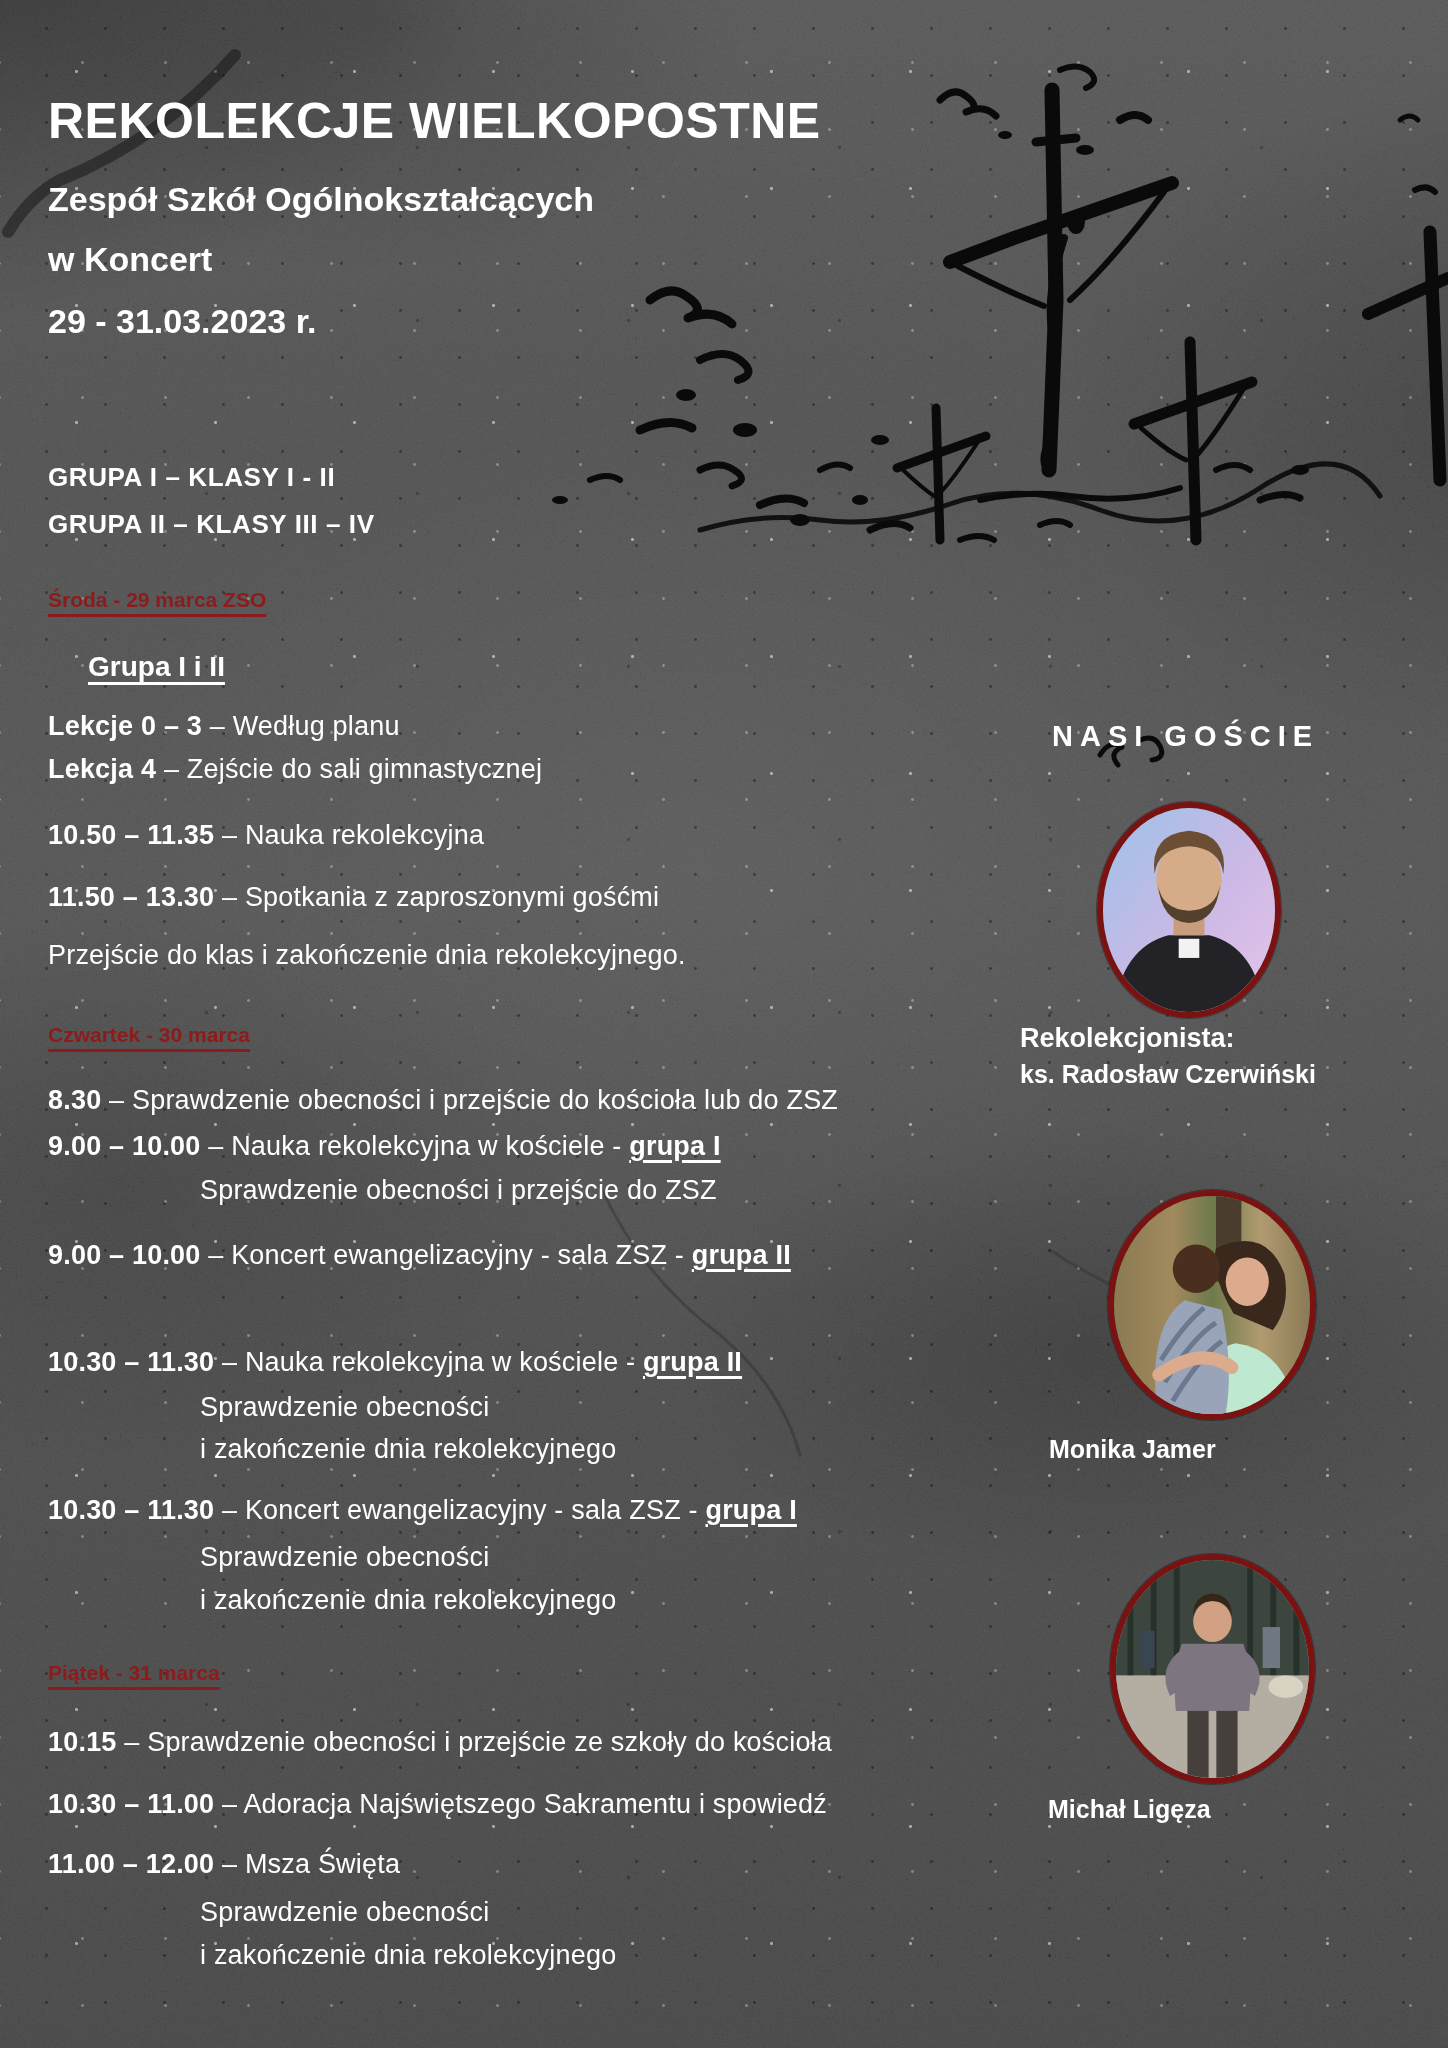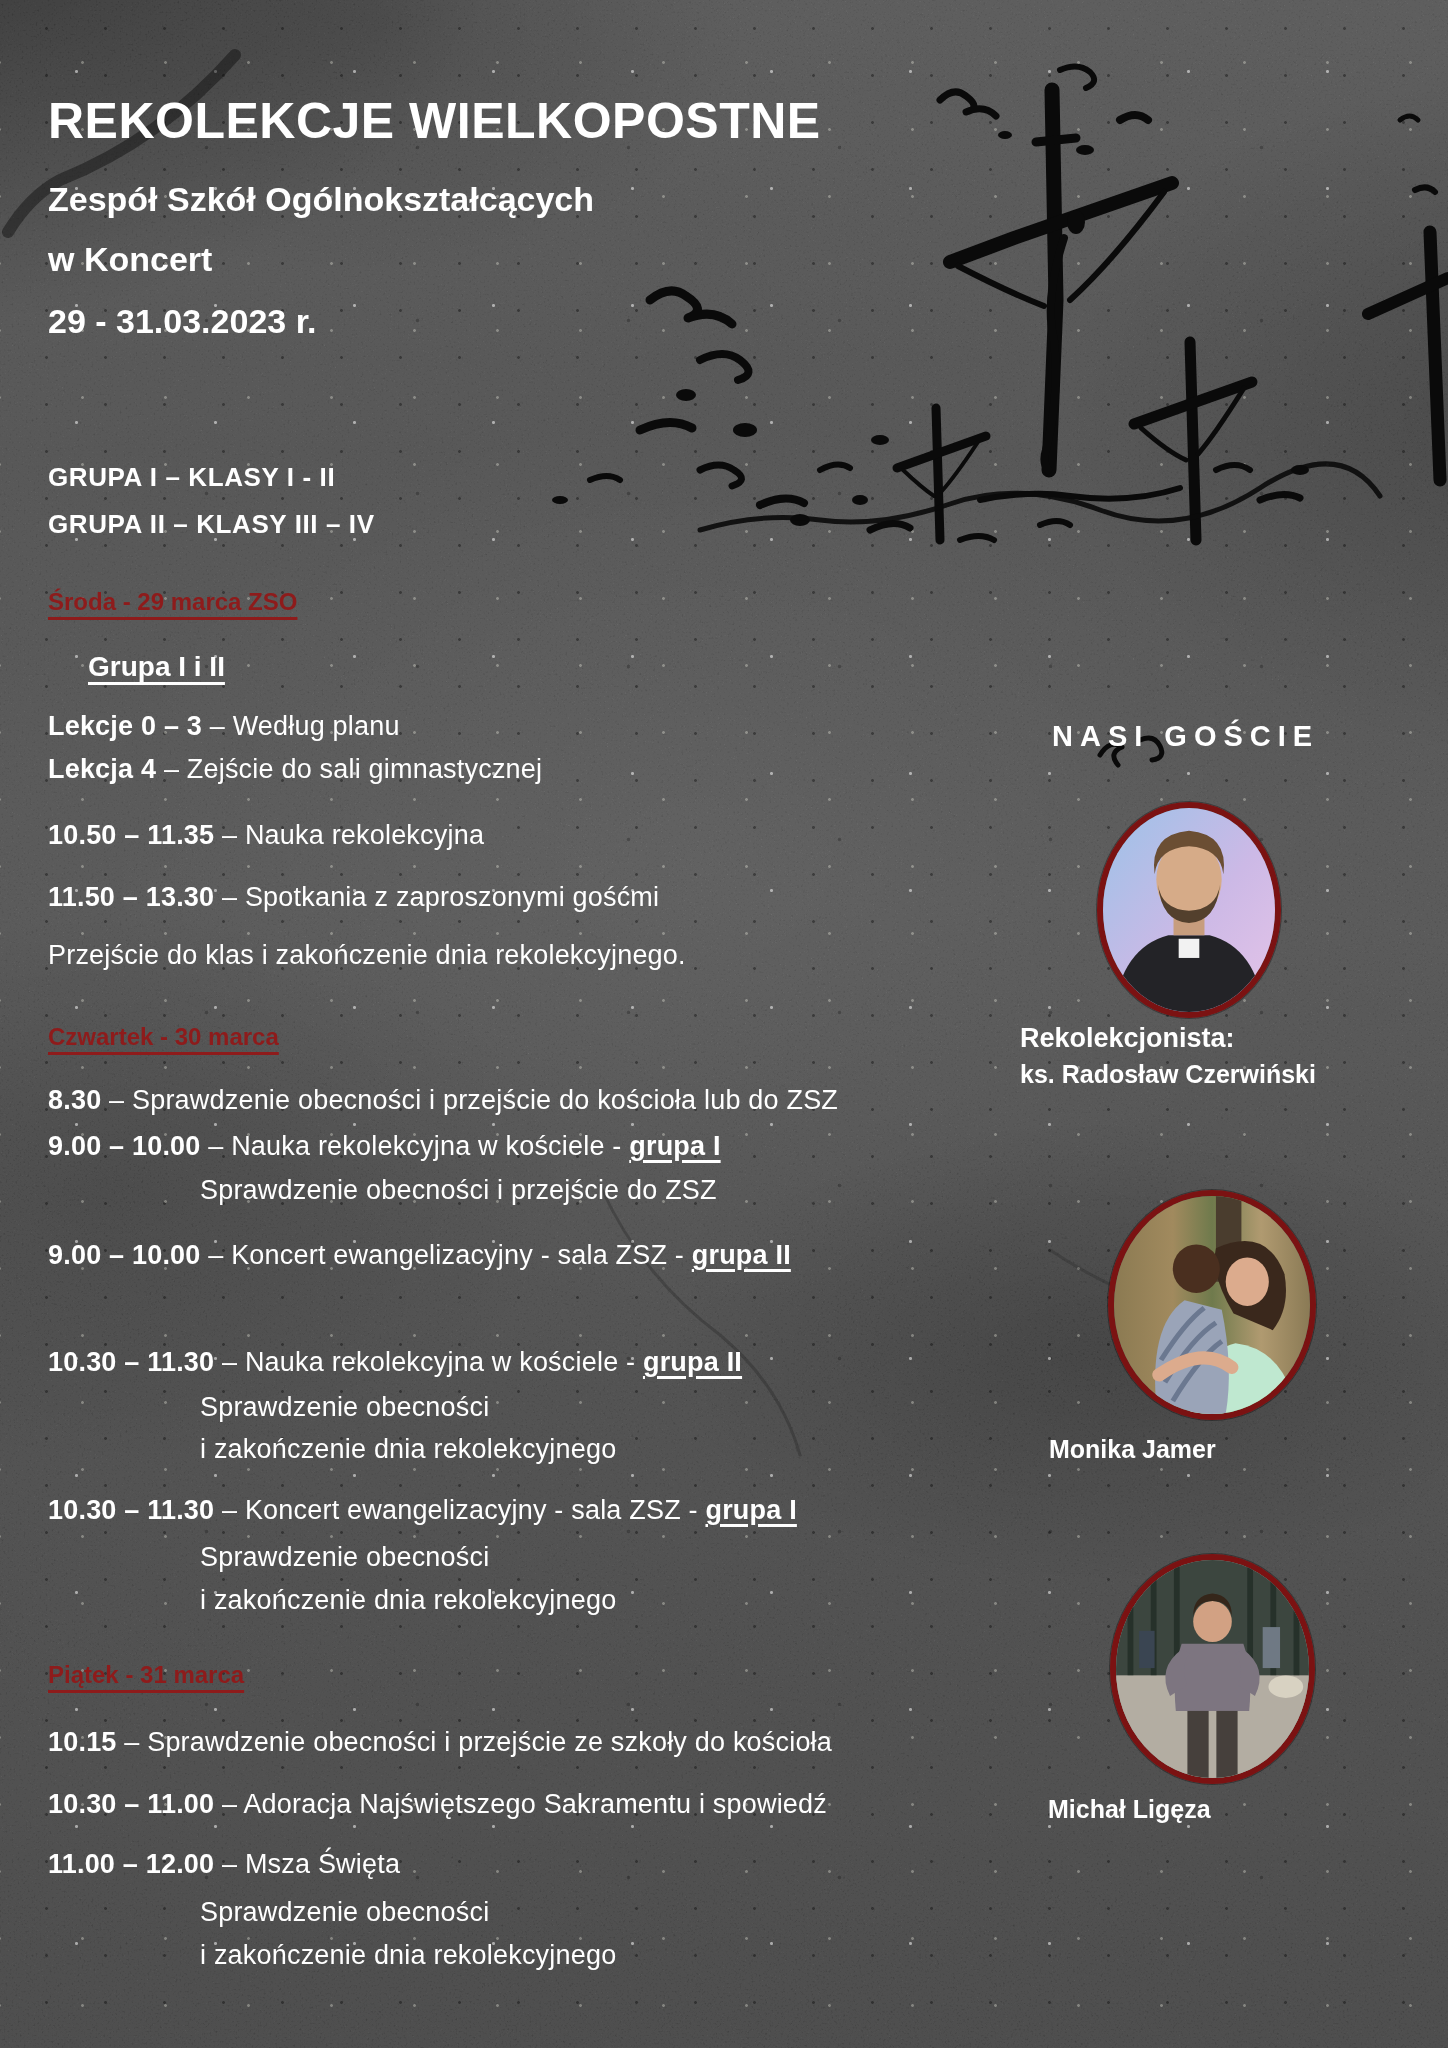--- a/index.html
+++ b/index.html
@@ -27,21 +27,21 @@
     opacity:.8;
   }
   .abs{position:absolute;}
   .ln{left:48px;font-size:27px;line-height:1.2;white-space:nowrap;letter-spacing:.2px;}
   .ind{left:200px;}
   .b{font-weight:700;}
   .u{font-weight:700;text-decoration:underline;text-underline-offset:5px;text-decoration-thickness:2.5px;margin-top:45px;}
   .title{left:48px;font-size:50px;font-weight:700;letter-spacing:.5px;white-space:nowrap;}
   .sub{left:48px;font-size:34px;font-weight:700;white-space:nowrap;}
   .grp{left:48px;font-size:26px;font-weight:700;letter-spacing:.6px;white-space:nowrap;}
-  .day-head{left:48px;font-size:24px;font-weight:700;white-space:nowrap;
+  .day-head{left:48px;font-size:21px;font-weight:700;white-space:nowrap;
     text-decoration:underline;text-underline-offset:7px;text-decoration-thickness:3px;}
   .sub-head{left:48px;font-size:28px;font-weight:700;white-space:nowrap;
     text-decoration:underline;text-underline-offset:6px;text-decoration-thickness:2.5px;margin-left:40px;}
   .guests-head{left:1052px;top:720px;font-size:29px;font-weight:700;letter-spacing:7px;white-space:nowrap;}
   .photo{position:absolute;border-radius:50%;border:6px solid #7b1212;overflow:hidden;
     box-shadow:0 0 0 1px rgba(0,0,0,.35);}
   .photo svg{display:block;width:100%;height:100%;}
   .cap{position:absolute;width:340px;text-align:left;line-height:1.25;}
   .cap .role{font-size:27px;font-weight:700;}
   .cap .nm{font-size:25px;font-weight:700;margin-top:3px;}

